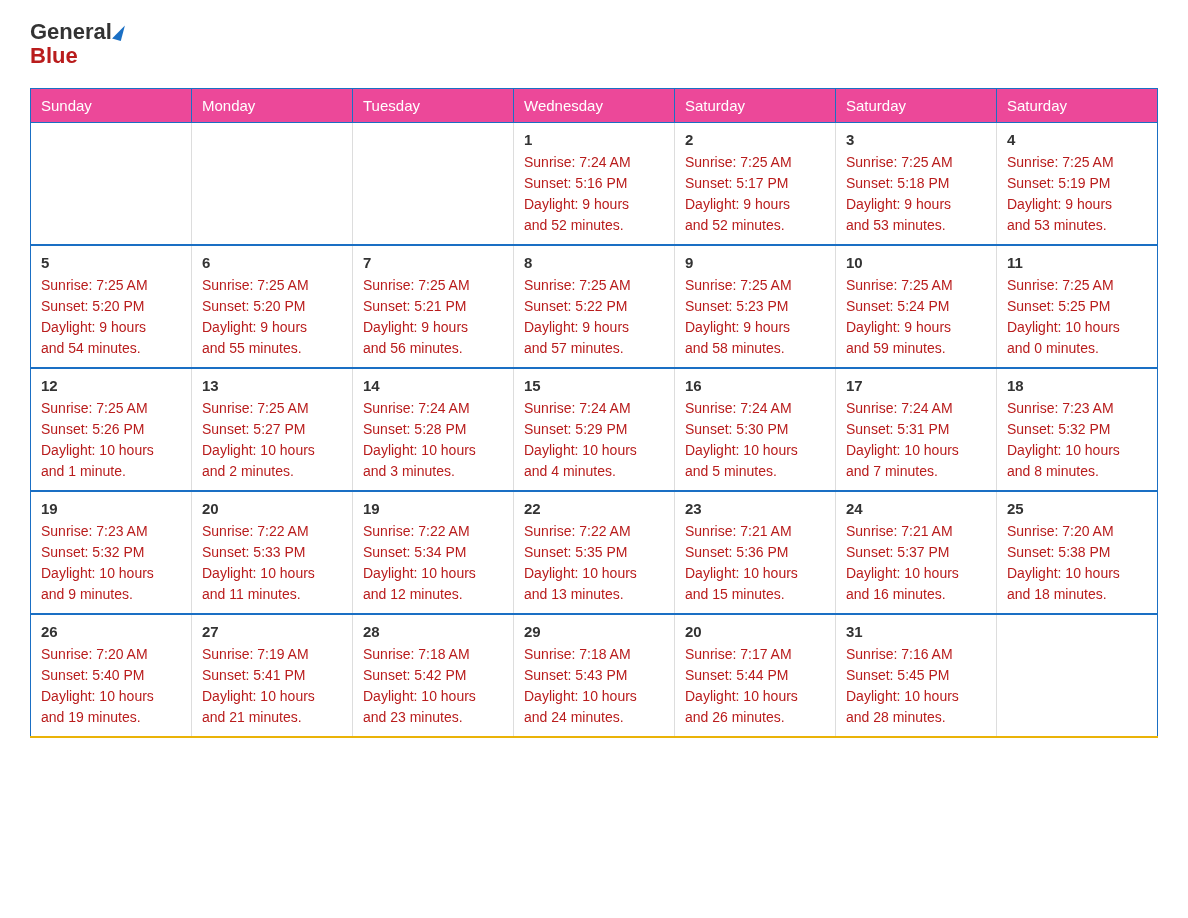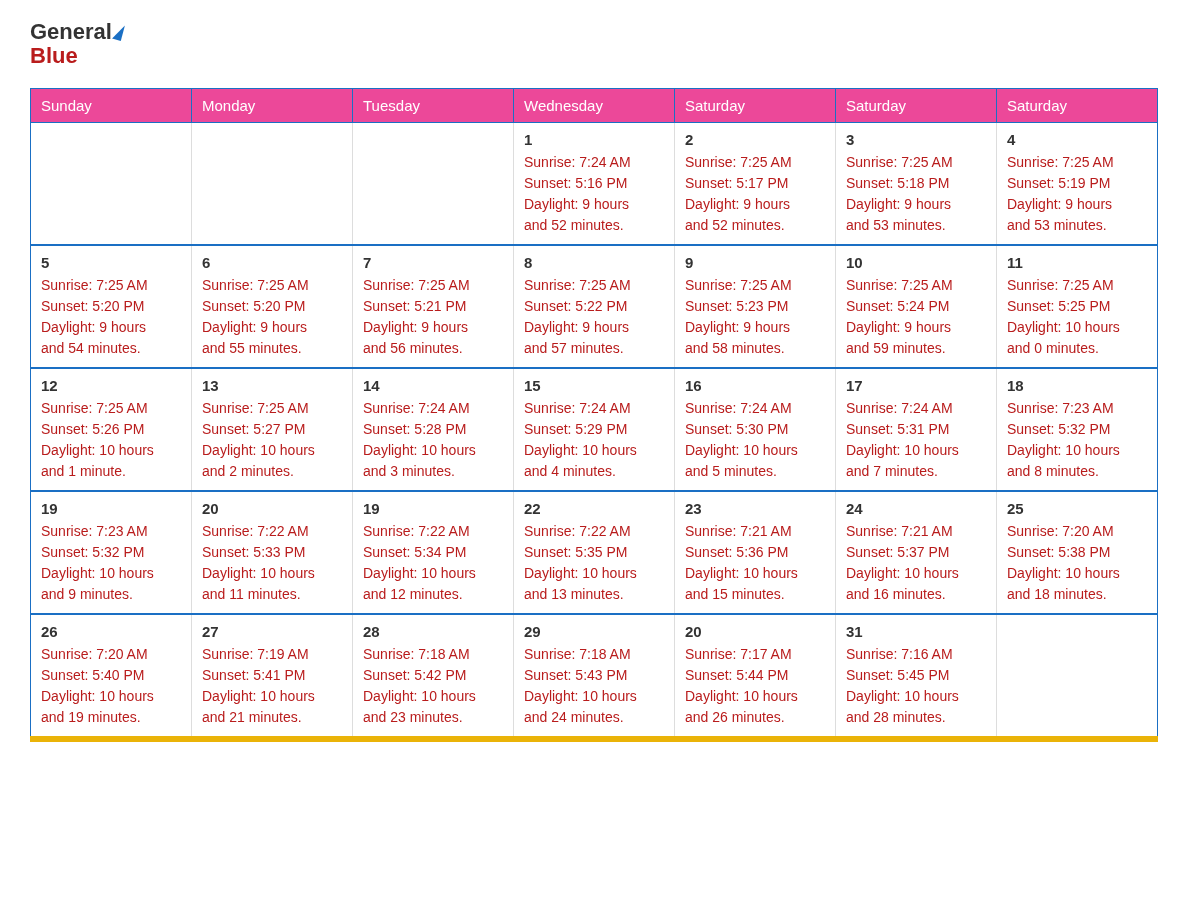--- a/index.html
+++ b/index.html
@@ -69,21 +69,21 @@
       font-size: 15px;
       font-weight: bold;
       display: block;
       margin-bottom: 4px;
     }
     .day-info {
       font-size: 14px;
       line-height: 1.5;
       color: #b91c1c;
     }
-    tbody tr:last-child { border-bottom: 6px solid #eab308; }
+    tbody tr:last-child { border-bottom: 2px solid #eab308; }
   </style>
 </head>
 <body>
 
 <div class="header">
   <div class="logo">
     <div style="display:flex;flex-direction:column;line-height:1.1">
       <div style="display:flex;align-items:center;">
         <span style="font-size:22px;font-weight:bold;color:#333;">General</span>
         <span style="display:inline-block;width:0;height:0;border-left:9px solid transparent;border-right:0px solid transparent;border-bottom:16px solid #1a6fc4;margin-left:2px;transform:rotate(15deg);"></span>

